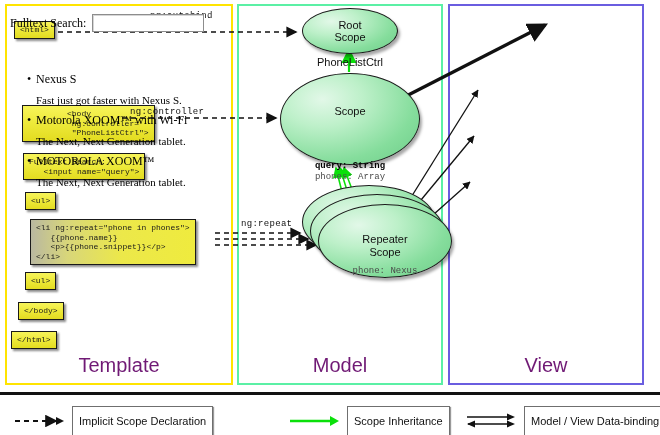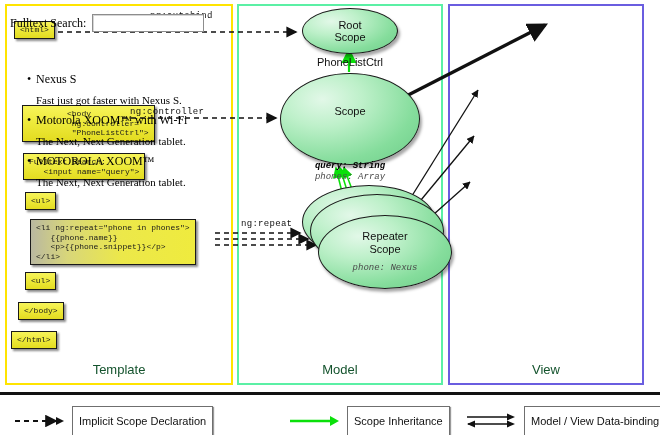--- a/index.html
+++ b/index.html
@@ -7,21 +7,21 @@
        font-family:"Liberation Sans", sans-serif;}
   #stage{position:absolute;left:0;top:0;width:660px;height:435px;background:#fff;}
 
   
   .panel{position:absolute;background:#ffffff;box-sizing:border-box;}
   #panel-template{left:5px;  top:4px;  width:228px; height:381px; border:2px solid #ffe400;}
   #panel-model   {left:237px;top:4px;  width:206px; height:381px; border:2px solid #5bf0a5;}
   #panel-view    {left:448px;top:4px;  width:196px; height:381px; border:2px solid #6a5de0;}
 
   .panel-label{position:absolute;width:100%;text-align:center;bottom:6px;
-               font-size:13px;color:#14532d;font-family:"Liberation Sans",sans-serif;}
+               font-size:20px;color:#701a75;font-family:"Liberation Sans",sans-serif;}
 
   
   .codebox{position:absolute;box-sizing:border-box;
            border:1px solid #1a1a1a;
            background:linear-gradient(to bottom,#f7f45a 0%,#eeea3c 45%,#e3dc20 100%);
            box-shadow:2px 2px 2px rgba(0,0,0,.45);
            font-family:"Liberation Mono","DejaVu Sans Mono",monospace;
            font-size:8px;line-height:9.5px;color:#1a1a1a;
            padding:3px 5px;white-space:pre;font-weight:normal;}
   #box-html     {left:14px; top:21px;  }
@@ -37,25 +37,25 @@
   
   .ellipse{position:absolute;border:1.6px solid #1c1c1c;border-radius:50%;
            background:radial-gradient(ellipse at 30% 28%, #e2f8e8 0%, #bdf0c9 30%, #85dd9c 68%, #6ccb87 100%);
            box-shadow:2px 3px 3px rgba(0,0,0,.35);
            display:flex;flex-direction:column;align-items:center;justify-content:center;
            text-align:center;color:#111;}
   #el-root{left:302px;top:8px;width:94px;height:44px;font-size:11px;line-height:12px;}
   #el-ctrl{left:280px;top:73px;width:138px;height:90px;font-size:11px;line-height:13px;gap:36px;}
   #el-rep3{left:302px;top:185px;width:132px;height:72px;}
   #el-rep2{left:310px;top:194px;width:132px;height:72px;}
-  #el-rep1{left:318px;top:215px;width:132px;height:72px;font-size:11px;line-height:13px;z-index:3;}
+  #el-rep1{left:318px;top:204px;width:132px;height:72px;font-size:11px;line-height:13px;z-index:3;justify-content:flex-end;}
   .mono{font-family:"Liberation Mono","DejaVu Sans Mono",monospace;font-size:9px;line-height:11px;}
   .mono b{font-weight:bold;color:#000;}
   .mono .dim{color:#4a4a4a;}
-  .scope-vars{margin-top:7px;font-style:italic;}
+  .scope-vars{margin-top:7px;}
 
   
   .serif{font-family:"Liberation Serif","DejaVu Serif",serif;color:#000;}
   #view-search-row{position:absolute;left:10px;top:14px;display:flex;align-items:center;gap:6px;}
   #view-search-label{font-size:12px;}
   #view-input{width:106px;height:14px;border:1px solid #8d8d8d;background:#fff;
               box-shadow:inset 1px 1px 0 #d6d6d6;}
   #view-list{position:absolute;left:22px;top:72px;width:180px;}
   .view-item{margin-bottom:7px;}
   .view-title{font-size:12px;display:flex;}

